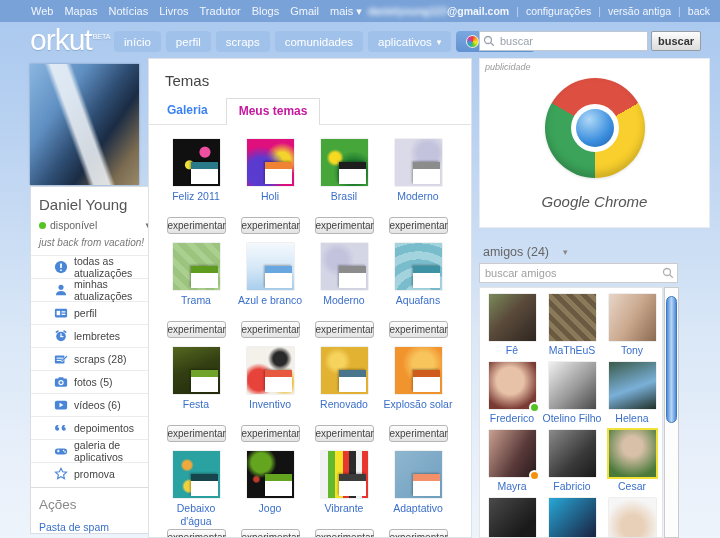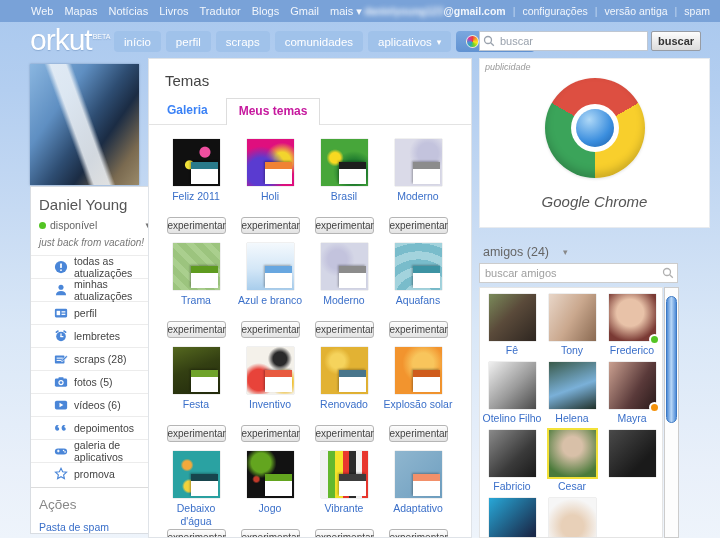--- a/index.html
+++ b/index.html
@@ -141,21 +141,21 @@
     <div class="tb-right">
       <span>
         <span class="tb-email-local">danielyoung123</span><span class="tb-email-domain">@gmail.com</span>
       </span>
       <span class="tb-account-links" style="display:flex;gap:7px;align-items:center;">
           <span class="tb-sep">|</span>
           <span class="tb-link">configurações</span>
           <span class="tb-sep">|</span>
           <span class="tb-link">versão antiga</span>
           <span class="tb-sep">|</span>
-          <span class="tb-link">spam</span>
+          <span class="tb-link">back</span>
         </span>
     </div>
   </div>
 
   <div class="logo"><span>orkut</span><sup>BETA</sup></div>
   <div class="tabs">
       <div class="pill">
         <span>início</span>
       </div>
       <div class="pill">
@@ -458,20 +458,24 @@
         <line x1="7.7" y1="7.7" x2="10.8" y2="10.8" stroke="#b0b0b0" stroke-width="1.3"></line>
       </svg>
   </div>
   <div class="friends-card">
     <div class="friends-grid" id="friends-grid">
         <div class="friend">
           <div class="fphoto" style="background: linear-gradient(135deg, rgb(122, 138, 90) 0%, rgb(90, 74, 58) 45%, rgb(46, 38, 32) 100%);"></div>
           <div class="fname">Fê</div>
         </div>
         <div class="friend">
+          <div class="fphoto" style="background: repeating-linear-gradient(45deg, rgb(138, 122, 90) 0px, rgb(138, 122, 90) 5px, rgb(106, 90, 66) 5px, rgb(106, 90, 66) 10px);"></div>
+          <div class="fname">MaThEuS</div>
+        </div>
+        <div class="friend">
           <div class="fphoto" style="background: linear-gradient(120deg, rgb(232, 214, 200) 0%, rgb(202, 168, 142) 50%, rgb(138, 106, 82) 100%);"></div>
           <div class="fname">Tony</div>
         </div>
         <div class="friend">
           <div class="fphoto" style="background: radial-gradient(circle at 45% 40%, rgb(232, 194, 168) 0px, rgb(232, 194, 168) 35%, rgb(122, 58, 52) 75%);">
             <span class="fbadge online"></span>
           </div>
           <div class="fname">Frederico</div>
         </div>
         <div class="friend">

